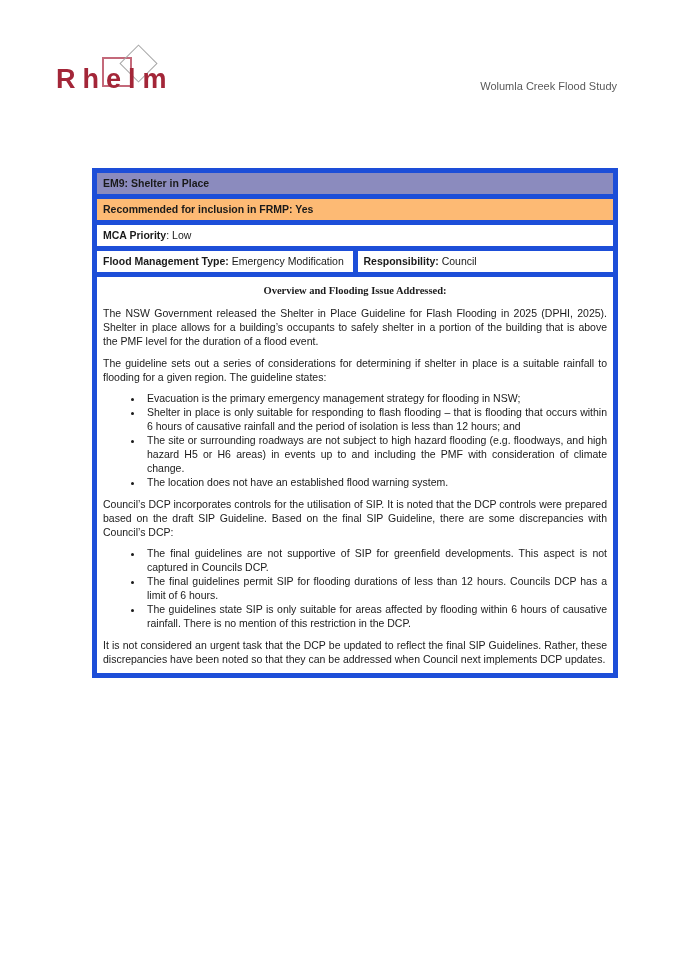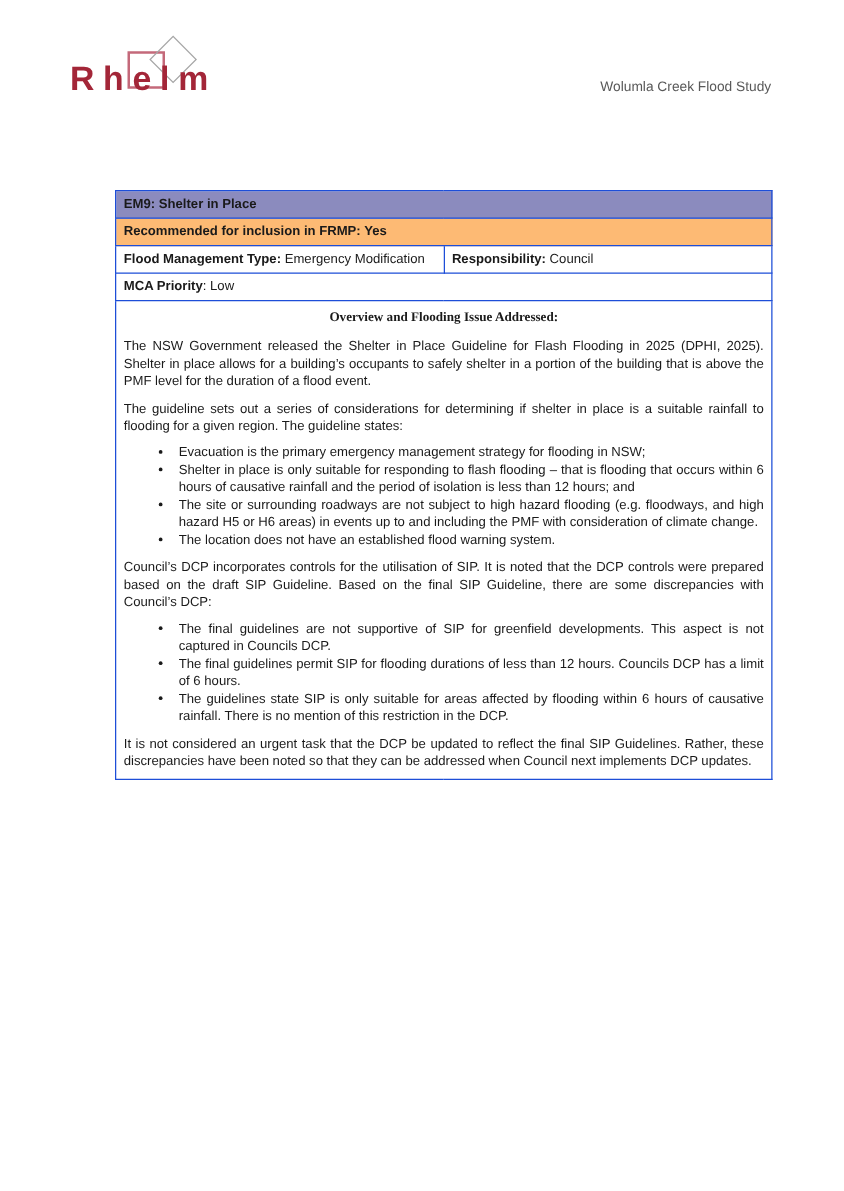--- a/index.html
+++ b/index.html
@@ -1,20 +1,20 @@
 <!DOCTYPE html>
 <html><head>
 <meta charset="utf-8">
 <style>
   * { margin:0; padding:0; box-sizing:border-box; }
   html,body { background:#ffffff; }
   body { font-family:"Liberation Sans","DejaVu Sans",sans-serif; }
   .page {
     position:relative; width:675px; height:717px; background:#ffffff;
-    overflow:hidden; margin:0 auto;
+    overflow:hidden; margin:16px auto;
   }
 
   
   .header { position:absolute; left:0; top:0; width:675px; height:100px; }
   .logo { position:absolute; left:56px; top:26px; width:140px; height:62px; }
   .logo .sq-red {
     position:absolute; left:46px; top:15px; width:30px; height:30px;
     border:2px solid #c4697a; background:transparent; z-index:1;
   }
   .logo .sq-gray {
@@ -37,21 +37,21 @@
   }
   .section-heading .sec-num { display:inline-block; width:41px; }
 
   
   .em-table {
     position:absolute; left:92px; top:152px; width:526px;
     border-collapse:collapse; table-layout:fixed;
     font-size:10.5px; color:#1a1a1a;
   }
   .em-table td {
-    border:1px solid #1d4ed8; padding:4px 6px; vertical-align:top;
+    border:5px solid #1d4ed8; padding:4px 6px; vertical-align:top;
     line-height:13px;
   }
   .row-title td { background:#8b8bbe; font-weight:bold; }
   .row-frmp td { background:#fdba74; font-weight:bold; }
   .lbl { font-weight:bold; }
   .overview-cell { padding:5px 6px 7px 6px !important; }
   .overview-cell p {
     text-align:justify; line-height:14px; margin-top:8px;
   }
   .overview-cell .ov-heading { font-weight:bold; margin-top:2px; text-align:center;font-family:Liberation Serif, serif; }
@@ -84,25 +84,25 @@
 
   <table class="em-table">
     <tbody>
       <tr class="row-title">
         <td colspan="2">EM9: Shelter in Place</td>
       </tr>
       <tr class="row-frmp">
         <td colspan="2"><span>Recommended for inclusion in FRMP:</span> <span>Yes</span></td>
       </tr>
       <tr>
+        <td colspan="2"><span class="lbl">MCA Priority</span><span>: Low</span></td>
+      </tr>
+      <tr>
         <td style="width:260px;"><span class="lbl">Flood Management Type:</span> <span>Emergency Modification</span></td>
         <td style="width:266px;"><span class="lbl">Responsibility:</span> <span>Council</span></td>
-      </tr>
-      <tr>
-        <td colspan="2"><span class="lbl">MCA Priority</span><span>: Low</span></td>
       </tr>
       <tr>
         <td colspan="2" class="overview-cell">
           <p class="ov-heading">Overview and Flooding Issue Addressed:</p>
           <p>The NSW Government released the Shelter in Place Guideline for Flash Flooding in 2025 (DPHI, 2025). Shelter in place allows for a building’s occupants to safely shelter in a portion of the building that is above the PMF level for the duration of a flood event.</p>
           <p>The guideline sets out a series of considerations for determining if shelter in place is a suitable rainfall to flooding for a given region. The guideline states:</p>
           <ul>
               <li>Evacuation is the primary emergency management strategy for flooding in NSW;</li>
               <li>Shelter in place is only suitable for responding to flash flooding – that is flooding that occurs within 6 hours of causative rainfall and the period of isolation is less than 12 hours; and</li>
               <li>The site or surrounding roadways are not subject to high hazard flooding (e.g. floodways, and high hazard H5 or H6 areas) in events up to and including the PMF with consideration of climate change.</li>

